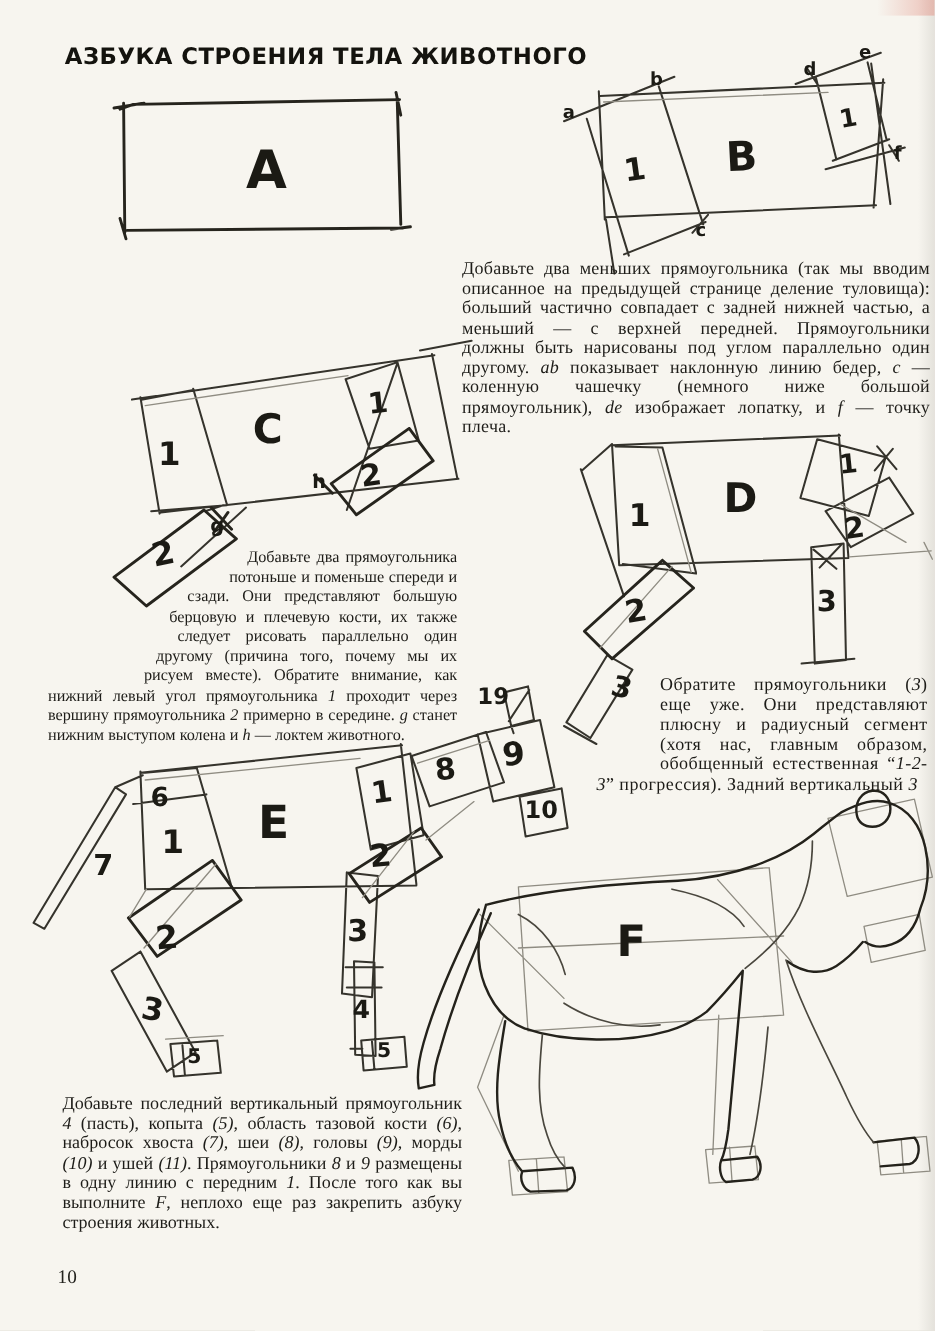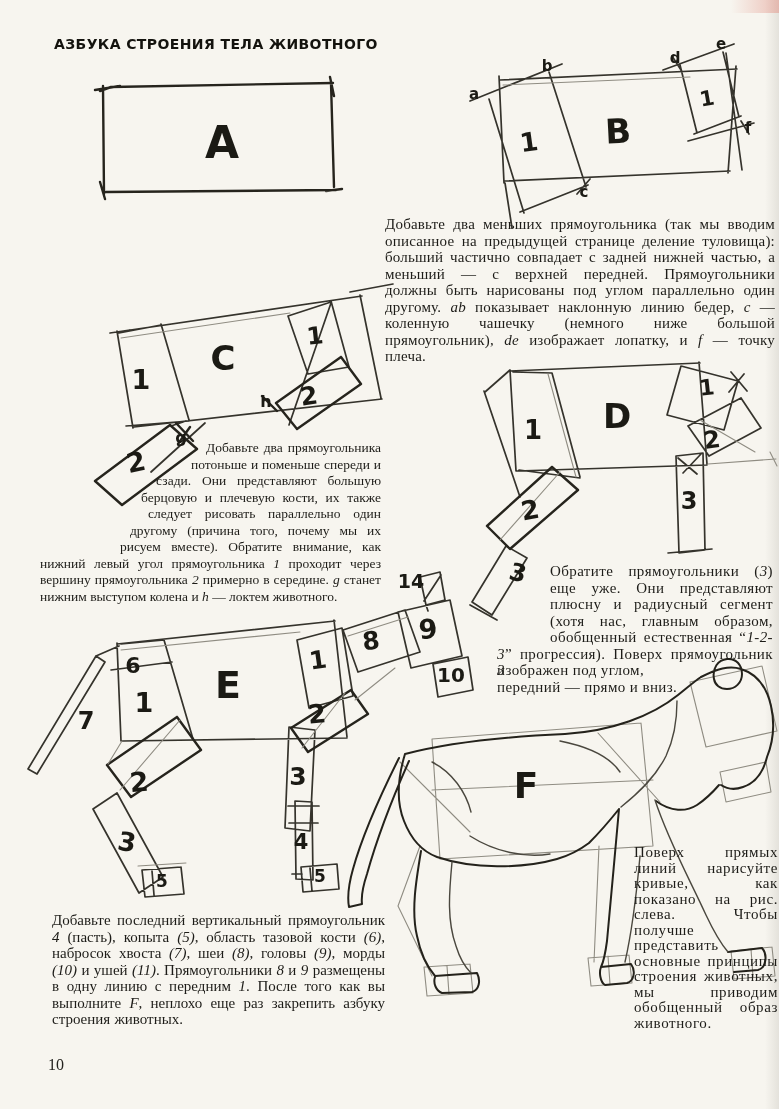--- a/index.html
+++ b/index.html
@@ -3,21 +3,21 @@
 <meta charset="utf-8">
 <style>
   html,body{margin:0;padding:0;background:#dedbd4;}
   .page{position:relative;width:779px;height:1109px;background:#f7f5ef;overflow:hidden;
         font-family:"Liberation Serif",serif;color:#1c1b17;}
   .edge-shade{position:absolute;right:0;top:0;width:14px;height:1109px;
         background:linear-gradient(to left,rgba(60,55,45,.10),rgba(60,55,45,0));}
   .smudge{position:absolute;right:0;top:0;width:48px;height:13px;
         background:linear-gradient(to left,rgba(226,150,138,.55),rgba(226,150,138,0));}
   .page-title{position:absolute;left:54px;top:36px;font-family:"DejaVu Sans",sans-serif;
-        font-weight:bold;font-size:14px;letter-spacing:.4px;color:#14130e;white-space:nowrap;}
+        font-weight:bold;font-size:19px;letter-spacing:.4px;color:#14130e;white-space:nowrap;}
   .para{position:absolute;text-align:justify;color:#1d1c18;}
   .para i{font-style:italic;}
   .wrap-spacer{float:left;clear:left;height:16.5px;}
   .wrap-spacer-tall{float:left;clear:left;}
   .fl{position:absolute;font-family:"DejaVu Sans",sans-serif;font-weight:bold;color:#1b1a14;
       transform:translate(-50%,-50%) rotate(var(--r,0deg));white-space:nowrap;line-height:1;}
   .page-num{position:absolute;left:48px;top:1056px;font-size:16px;color:#24231e;}
   svg.sketch{position:absolute;left:0;top:0;}
   .s1{stroke:#35332c;stroke-width:1.7;fill:none;stroke-linecap:round;stroke-linejoin:round;}
   .s2{stroke:#26241d;stroke-width:2.4;fill:none;stroke-linecap:round;stroke-linejoin:round;}
@@ -101,42 +101,40 @@
   <div class="fl" style="left:127px;top:842px;font-size:26px;--r:10deg;">3</div>
   <div class="fl" style="left:162px;top:881px;font-size:17px;">5</div>
   <div class="fl" style="left:318px;top:660px;font-size:25px;--r:-8deg;">1</div>
   <div class="fl" style="left:317px;top:714px;font-size:26px;--r:-5deg;">2</div>
   <div class="fl" style="left:298px;top:776px;font-size:25px;">3</div>
   <div class="fl" style="left:301px;top:842px;font-size:21px;">4</div>
   <div class="fl" style="left:320px;top:876px;font-size:17px;">5</div>
   <div class="fl" style="left:371px;top:641px;font-size:25px;--r:-6deg;">8</div>
   <div class="fl" style="left:428px;top:629px;font-size:27px;--r:-5deg;">9</div>
   <div class="fl" style="left:451px;top:675px;font-size:20px;">10</div>
-  <div class="fl" style="left:411px;top:581px;font-size:19px;">14</div>
+  <div class="fl" style="left:411px;top:581px;font-size:19px;">19</div>
 
   <div class="fl" style="left:526px;top:786px;font-size:36px;">F</div>
 
 
   <div class="para" style="left:385px;top:216px;width:390px;font-size:15px;line-height:16.5px;letter-spacing:.2px;word-spacing:1px;"><span>Добавьте два меньших прямоугольника (так мы вводим описанное на предыдущей странице деление туловища): больший частично совпадает с задней нижней частью, а меньший — с верхней передней. Прямоугольники должны быть нарисованы под углом параллельно один другому. </span><i>ab</i><span> показывает наклонную линию бедер, </span><i>c</i><span> — коленную чашечку (немного ниже большой прямоугольник), </span><i>de</i><span> изображает лопатку, и </span><i>f</i><span> — точку плеча.</span></div>
 
-  <div class="para" style="left:40px;top:440px;width:341px;font-size:13.5px;line-height:16.5px;font-family:Liberation Serif, serif;">
+  <div class="para" style="left:40px;top:456px;width:341px;font-size:13.5px;line-height:16.5px;font-family:Liberation Serif, serif;">
     <span class="wrap-spacer" style="width:166px;"></span>
     <span class="wrap-spacer" style="width:151px;"></span>
     <span class="wrap-spacer" style="width:116px;"></span>
     <span class="wrap-spacer" style="width:101px;"></span>
     <span class="wrap-spacer" style="width:108px;"></span>
     <span class="wrap-spacer" style="width:90px;"></span>
     <span class="wrap-spacer" style="width:80px;"></span>
   <span>Добавьте два прямоугольника потоньше и поменьше спереди и сзади. Они представляют большую берцовую и плечевую кости, их также следует рисовать параллельно один другому (причина того, почему мы их рисуем вместе). Обратите внимание, как нижний левый угол прямоугольника </span><i>1</i><span> проходит через вершину прямоугольника </span><i>2</i><span> примерно в середине. </span><i>g</i><span> станет нижним выступом колена и </span><i>h</i><span> — локтем животного.</span></div>
 
   <div class="para" style="left:497px;top:563px;width:276px;font-size:15px;line-height:16.5px;letter-spacing:.4px;">
     <span class="wrap-spacer-tall" style="width:53px;height:82px;"></span>
-  <span>Обратите прямоугольники (</span><i>3</i><span>) еще уже. Они представляют плюсну и радиусный сегмент (хотя нас, главным образом, обобщенный естественная “</span><i>1-2-3</i><span>” прогрессия). Поверх прямоугольник </span><i>3</i></div>
+  <span>Обратите прямоугольники (</span><i>3</i><span>) еще уже. Они представляют плюсну и радиусный сегмент (хотя нас, главным образом, обобщенный естественная “</span><i>1-2-3</i><span>” прогрессия). Задний вертикальный </span><i>3</i></div>
 
-  <div class="para" style="left:497px;top:662px;width:205px;font-size:15px;line-height:16.5px;letter-spacing:.4px;text-align:left;"><span>изображен под углом, передний — прямо и вниз.</span></div>
 
   <div class="para" style="left:52px;top:912px;width:333px;font-size:15px;line-height:16.5px;word-spacing:.5px;"><span>Добавьте последний вертикальный прямоугольник </span><i>4</i><span> (пасть), копыта </span><i>(5)</i><span>, область тазовой кости </span><i>(6)</i><span>, набросок хвоста </span><i>(7)</i><span>, шеи </span><i>(8)</i><span>, головы </span><i>(9)</i><span>, морды </span><i>(10)</i><span> и ушей </span><i>(11)</i><span>. Прямоугольники </span><i>8</i><span> и </span><i>9</i><span> размещены в одну линию с передним </span><i>1</i><span>. После того как вы выполните </span><i>F</i><span>, неплохо еще раз закрепить азбуку строения животных.</span></div>
 
-  <div class="para" style="left:634px;top:845px;width:144px;font-size:15px;line-height:15.5px;letter-spacing:.6px;word-spacing:1.5px;"><span>Поверх прямых линий нарисуйте кривые, как показано на рис. слева. Чтобы получше представить основные принципы строения животных, мы приводим обобщенный образ животного.</span></div>
 
   <div class="page-num">10</div>
 
 </div>
 
 </body></html>

